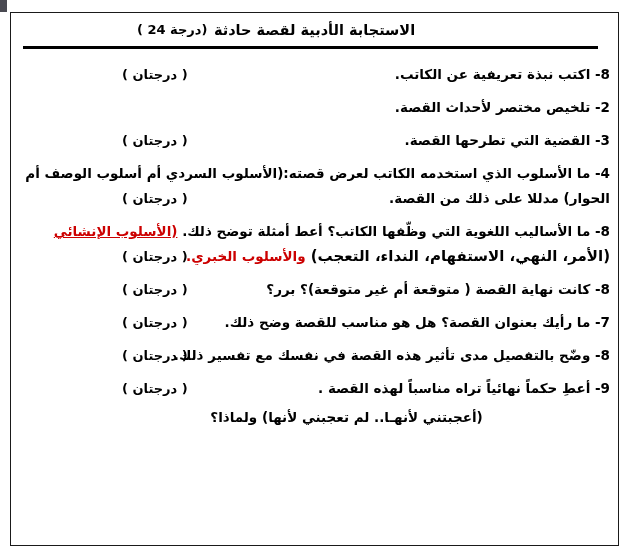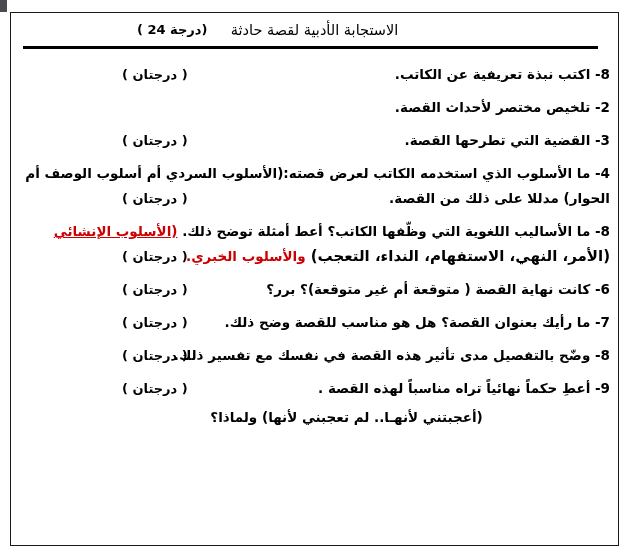--- a/index.html
+++ b/index.html
@@ -16,21 +16,21 @@
     background: #4a4a52;
   }
   .page {
     position: absolute; left: 10px; top: 12px;
     width: 609px; height: 534px;
     border: 1.5px solid #1a1a1a;
     padding: 0 8px;
     background: #ffffff;
   }
   .header { position: relative; height: 30px; padding-top: 7px; text-align: center; }
-  .title { font-weight: normal; font-size: 14.5px; letter-spacing: 0.5px; }
+  .title { font-weight: bold; font-size: 14.5px; letter-spacing: 0.5px; }
   .total-marks {
     position: absolute; left: 118px; top: 9px;
     font-weight: bold; font-size: 13px;
     direction: ltr;
   }
   .divider {
     height: 3px;
     border-top: 2px solid #000;
     border-bottom: 1px solid #000;
     margin: 3px 12px 0 4px;
@@ -98,21 +98,21 @@
     </div>
 
     <div class="q-row">
       <div class="q-text">
         <span>8- ما الأساليب اللغوية التي وظّفها الكاتب؟  أعط أمثلة توضح ذلك.  </span><span class="red u">(الأسلوب الإنشائي</span><span class="small"> (الأمر، النهي، الاستفهام، النداء، التعجب) </span><span class="red">والأسلوب الخبري.</span>
       </div>
       <div class="q-marks">( درجتان )</div>
     </div>
 
     <div class="q-row">
-      <div class="q-text">6- كانت نهاية القصة ( متوقعة أم غير متوقعة)؟ برر؟</div>
+      <div class="q-text">8- كانت نهاية القصة ( متوقعة أم غير متوقعة)؟ برر؟</div>
       <div class="q-marks">( درجتان )</div>
     </div>
 
     <div class="q-row">
       <div class="q-text">7- ما رأيك بعنوان القصة؟ هل هو مناسب للقصة وضح ذلك.</div>
       <div class="q-marks">( درجتان )</div>
     </div>
 
     <div class="q-row">
       <div class="q-text">8- وضّح بالتفصيل مدى تأثير هذه القصة في نفسك مع تفسير ذلك.</div>

